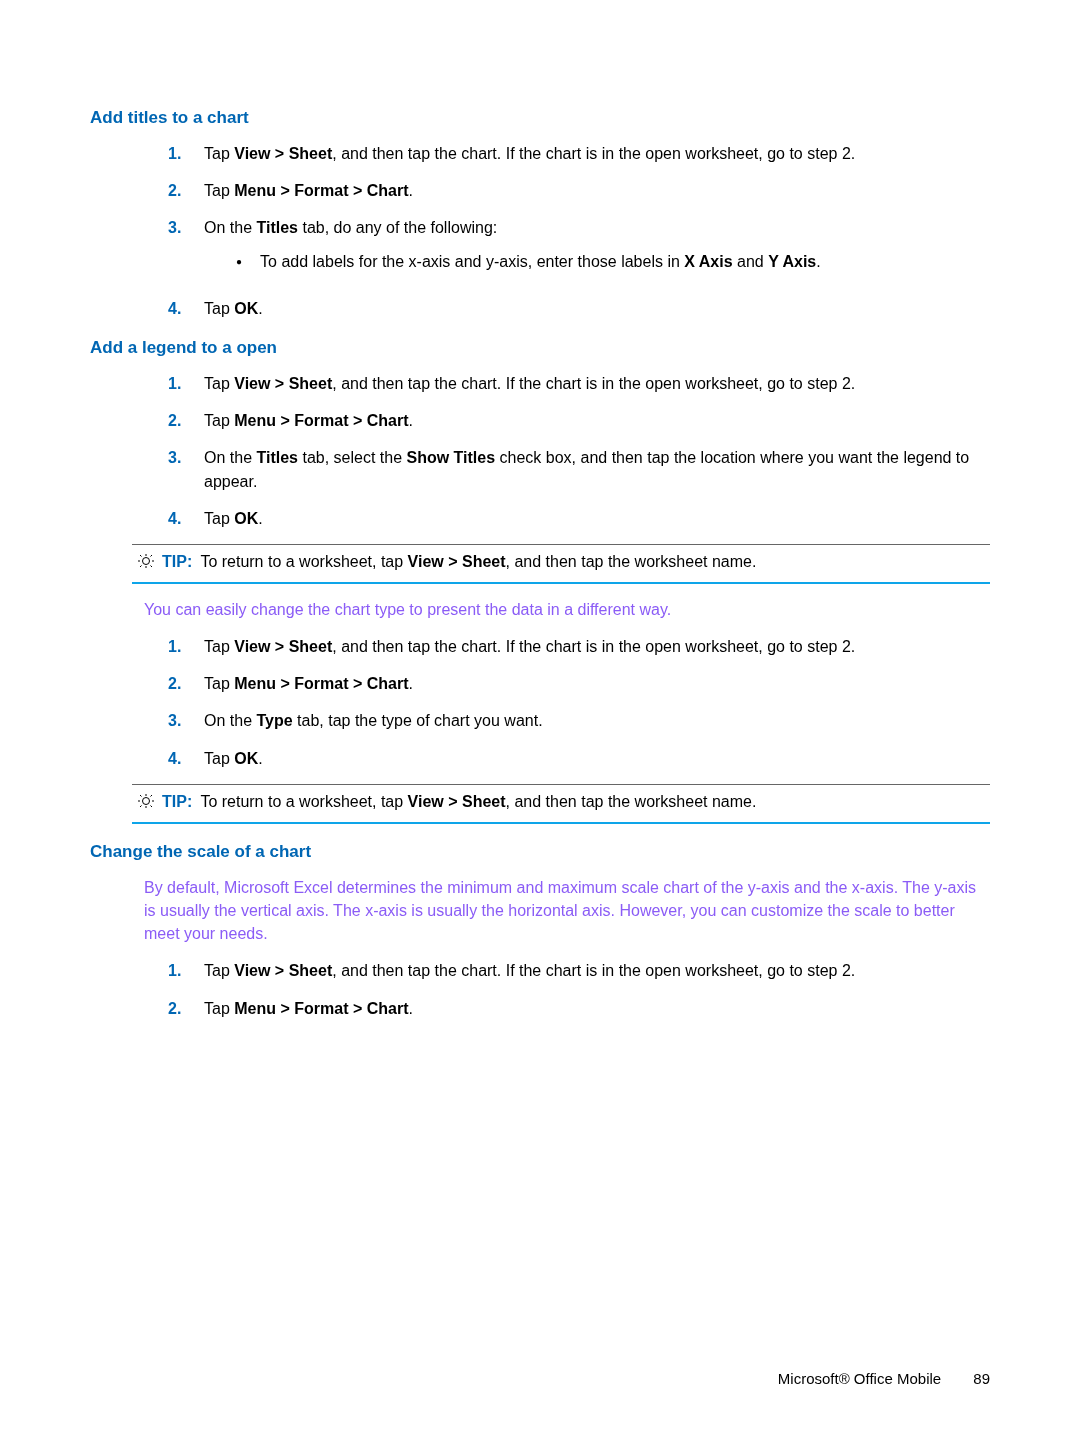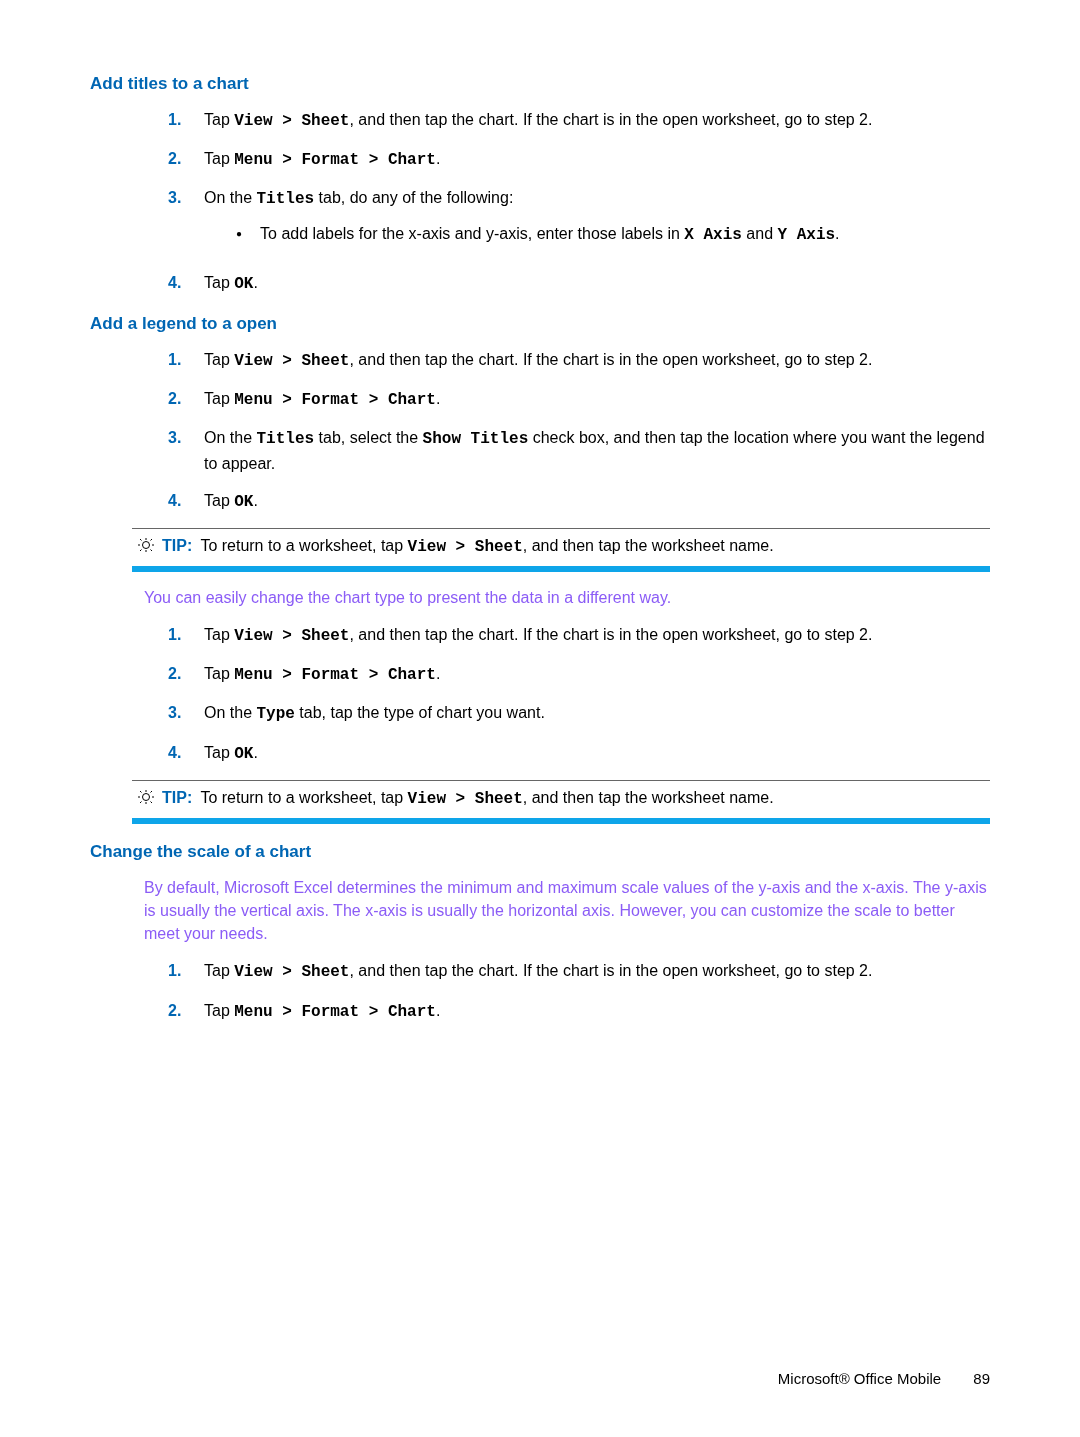--- a/index.html
+++ b/index.html
@@ -5,21 +5,21 @@
     body {
       margin: 0;
       padding: 0;
       background: #fff;
       font-family: sans-serif;
       width: 1080px;
       min-height: 1437px;
       box-sizing: border-box;
     }
     .page {
-      padding: 56px 90px 40px 90px;
+      padding: 90px 90px 40px 90px;
     }
     h3.section-title {
       color: #0066b3;
       font-size: 17px;
       font-weight: bold;
       margin: 18px 0 14px 0;
     }
     .body-text {
       font-size: 16px;
       color: #8b5cf6;
@@ -58,21 +58,21 @@
     }
     ul.bullets > li::before {
       content: "●";
       font-size: 10px;
       margin-right: 18px;
       margin-top: 5px;
       margin-left: 4px;
     }
     .tip-box {
       border-top: 1px solid #666;
-      border-bottom: 6px solid #0ea5e9;
+      border-bottom: 2px solid #0ea5e9;
       margin: 14px 0 14px 42px;
       padding: 8px 6px;
       display: flex;
       align-items: flex-start;
       font-size: 16px;
     }
     .tip-box .icon {
       margin-right: 8px;
       margin-top: 1px;
     }
@@ -84,21 +84,21 @@
     .footer {
       position: absolute;
       bottom: 50px;
       right: 90px;
       font-size: 15px;
       color: #000;
     }
     .footer span:last-child {
       margin-left: 28px;
     }
-    b { font-weight: bold; font-family: Liberation Mono, monospace; }
+    b { font-weight: bold; }
     .step-content { flex: 1; }
   </style>
 </head>
 <body>
 
 <div class="page">
 
   <h3 class="section-title">Add titles to a chart</h3>
   <ol class="steps">
     <li>
@@ -222,21 +222,21 @@
           <line x1="12.5" y1="11.5" x2="14" y2="13" stroke="#000"></line>
         </svg>
     </span>
     <span>
       <span class="tip-label">TIP:</span>
       <span>To return to a worksheet, tap </span><b>View &gt; Sheet</b><span>, and then tap the worksheet name.</span>
     </span>
   </div>
 
   <h3 class="section-title">Change the scale of a chart</h3>
-  <p class="body-text">By default, Microsoft Excel determines the minimum and maximum scale values of the y-axis and the x-axis. The y-axis is usually the vertical axis. The x-axis is usually the horizontal axis. However, you can customize the scale to better meet your needs.</p>
+  <p class="body-text">By default, Microsoft Excel determines the minimum and maximum scale chart of the y-axis and the x-axis. The y-axis is usually the vertical axis. The x-axis is usually the horizontal axis. However, you can customize the scale to better meet your needs.</p>
   <ol class="steps">
     <li>
       <span class="num">1.</span>
       <span class="step-content">
         <span>Tap </span><b>View &gt; Sheet</b><span>, and then tap the chart. If the chart is in the open worksheet, go to step 2.</span>
       </span>
     </li>
     <li>
       <span class="num">2.</span>
       <span class="step-content">

